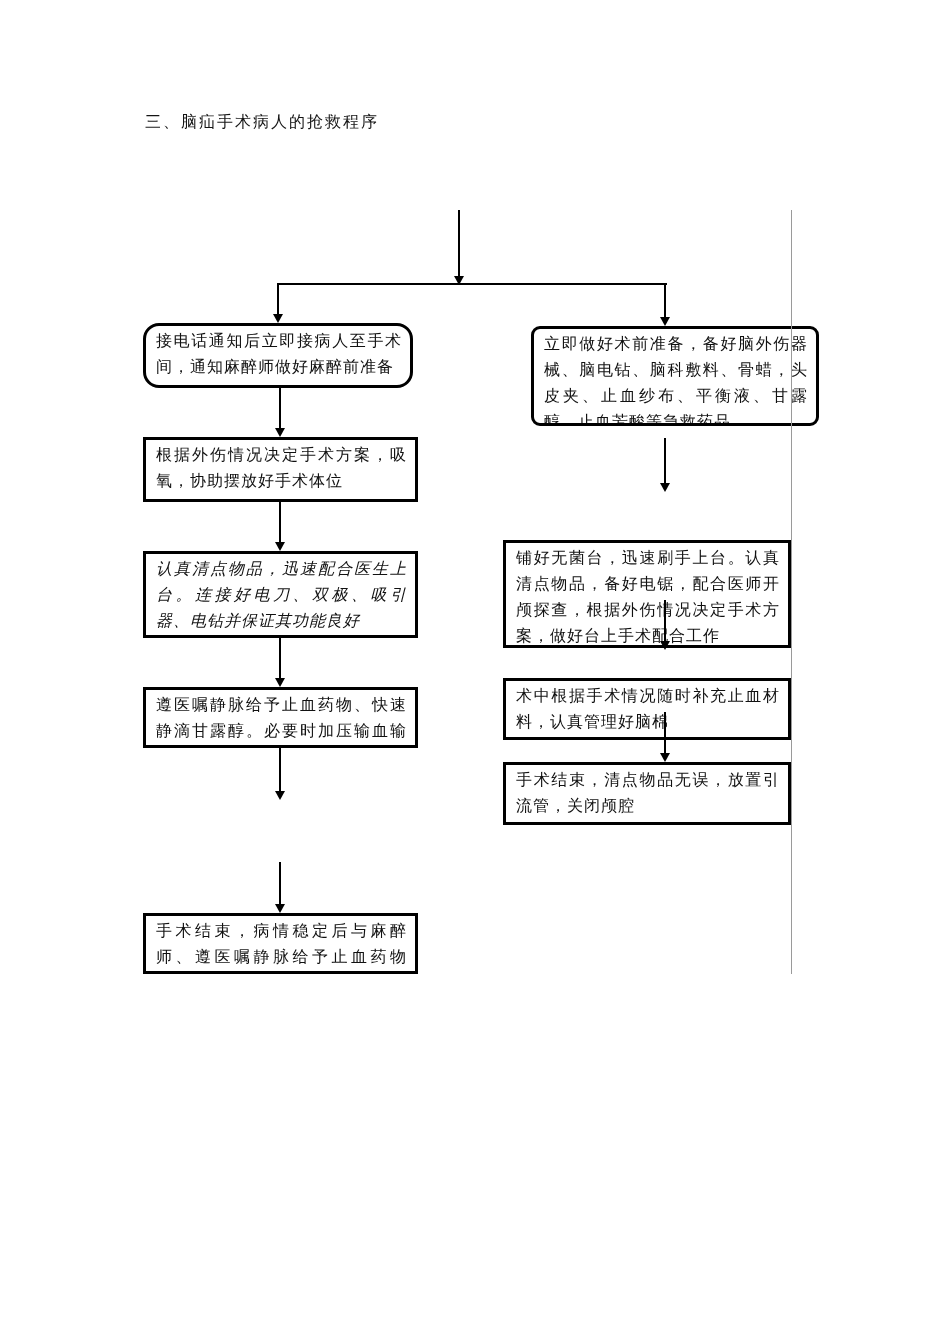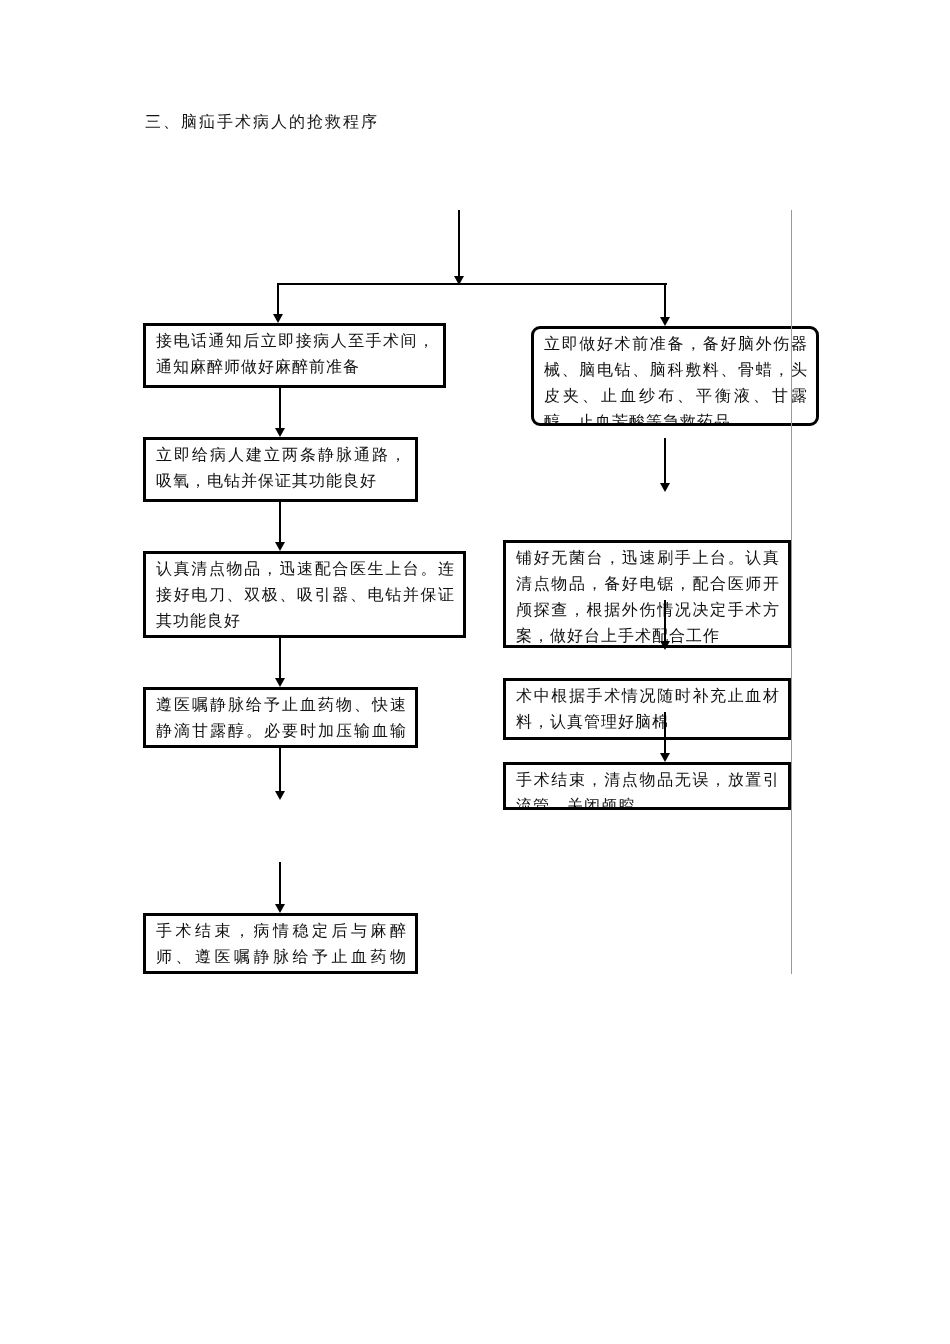--- a/index.html
+++ b/index.html
@@ -75,37 +75,37 @@
     width: 1px;
     background: #9a9a9a;
   }
 
   
   #conn-top        { left: 453px; top: 210px; height: 75px; }
   #hline-split     { left: 277px; top: 283px; width: 390px; }
   #conn-drop-left  { left: 272px; top: 285px; height: 38px; }
   #conn-drop-right { left: 659px; top: 285px; height: 41px; }
 
-  #box-l1 { left: 143px; top: 323px; width: 303px; height: 65px; }
+  #box-l1 { left: 143px; top: 323px; width: 270px; height: 65px; border-radius: 16px; }
   #box-l2 { left: 143px; top: 437px; width: 275px; height: 65px; }
-  #box-l3 { left: 143px; top: 551px; width: 323px; height: 87px; }
+  #box-l3 { left: 143px; top: 551px; width: 275px; height: 87px; font-style: italic; }
   #box-l4 { left: 143px; top: 687px; width: 275px; height: 61px; }
   #box-l5 { left: 143px; top: 800px; width: 275px; height: 62px; }
   #box-l6 { left: 143px; top: 913px; width: 275px; height: 61px; }
 
   #conn-l1 { left: 274px; top: 388px; height: 49px; }
   #conn-l2 { left: 274px; top: 502px; height: 49px; }
   #conn-l3 { left: 274px; top: 638px; height: 49px; }
   #conn-l4 { left: 274px; top: 748px; height: 52px; }
   #conn-l5 { left: 274px; top: 862px; height: 51px; }
 
   #box-r1 { left: 531px; top: 326px; width: 288px; height: 100px; border-radius: 9px; }
   #box-r2 { left: 503px; top: 492px; width: 288px; height: 108px; margin-top: 48px; }
   #box-r3 { left: 503px; top: 678px; width: 288px; height: 62px; }
-  #box-r4 { left: 503px; top: 762px; width: 288px; height: 48px; }
+  #box-r4 { left: 503px; top: 762px; width: 288px; height: 63px; }
 
   #conn-r1 { left: 659px; top: 438px; height: 54px; }
   #conn-r2 { left: 659px; top: 600px; height: 50px; }
   #conn-r3 { left: 659px; top: 712px; height: 50px; }
 
   #canvas-edge-right { left: 791px; top: 210px; height: 764px; }
 </style>
 </head>
 <body>
 
@@ -113,21 +113,21 @@
 
   <div class="doc-title">三、脑疝手术病人的抢救程序</div>
 
   <div class="vconn" id="conn-top"></div>
   <div class="hline" id="hline-split"></div>
   <div class="vconn" id="conn-drop-left"></div>
   <div class="vconn" id="conn-drop-right"></div>
 
   <div class="flow-box" id="box-l1">接电话通知后立即接病人至手术间，通知麻醉师做好麻醉前准备</div>
   <div class="vconn" id="conn-l1"></div>
-  <div class="flow-box" id="box-l2">立即给病人建立两条静脉通路，吸氧，电钻并保证其功能良好</div>
+  <div class="flow-box" id="box-l2">根据外伤情况决定手术方案，吸氧，协助摆放好手术体位</div>
   <div class="vconn" id="conn-l2"></div>
   <div class="flow-box" id="box-l3">认真清点物品，迅速配合医生上台。连接好电刀、双极、吸引器、电钻并保证其功能良好</div>
   <div class="vconn" id="conn-l3"></div>
   <div class="flow-box" id="box-l4">遵医嘱静脉给予止血药物、快速静滴甘露醇。必要时加压输血输液</div>
   <div class="vconn" id="conn-l4"></div>
   <div class="vconn" id="conn-l5"></div>
   <div class="flow-box" id="box-l6">手术结束，病情稳定后与麻醉师、遵医嘱静脉给予止血药物 ICU</div>
 
   <div class="flow-box" id="box-r1">立即做好术前准备，备好脑外伤器械、脑电钻、脑科敷料、骨蜡，头皮夹、止血纱布、平衡液、甘露醇、止血芳酸等急救药品</div>
   <div class="vconn" id="conn-r1"></div>

